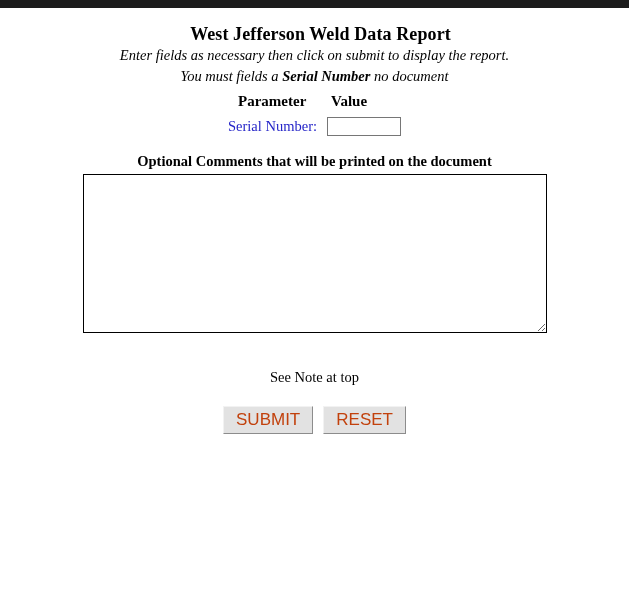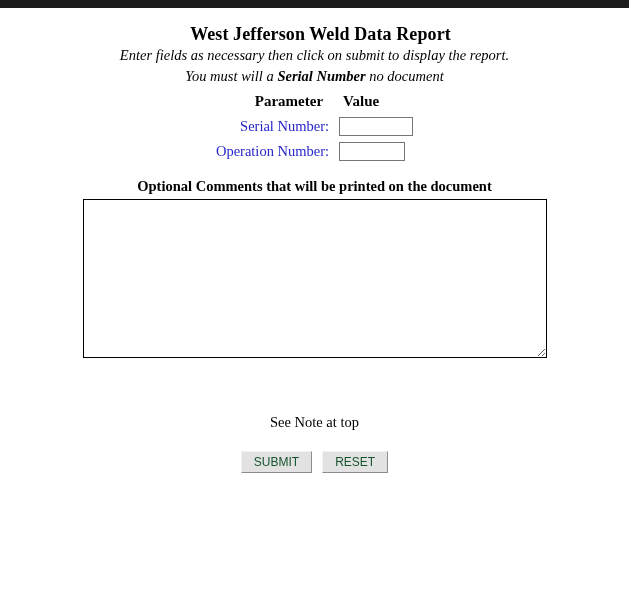--- a/index.html
+++ b/index.html
@@ -49,27 +49,27 @@
   table.criteria {
     margin: 6px auto 0 auto;
     border-collapse: collapse;
   }
   table.criteria th {
     font-weight: bold;
     font-size: 15px;
     padding: 0 10px 4px 10px;
   }
   table.criteria th.param-col {
-    text-align: right;
+    text-align: left;
   }
   table.criteria th.value-col {
     text-align: left;
   }
   table.criteria td.label-cell {
-    text-align: right;
+    text-align: center;
     color: #2525c8;
     font-size: 14.5px;
     padding: 3px 4px 3px 0;
     white-space: nowrap;
   }
   table.criteria td.input-cell {
     text-align: left;
     padding: 3px 0 3px 6px;
   }
   input.text-field {
@@ -100,72 +100,66 @@
     border: 1px solid #000000;
     font-family: "Liberation Sans", sans-serif;
     font-size: 13px;
     resize: both;
     box-sizing: content-box;
     padding: 2px;
     display: inline-block;
     vertical-align: top;
   }
   .note-text {
-    margin-top: 56px;
+    margin-top: 36px;
     font-size: 14.5px;
   }
   .buttons {
     margin-top: 20px;
   }
   button.form-button {
     font-family: "Liberation Sans", sans-serif;
-    font-size: 12px;
+    font-size: 17px;
     padding: 3px 12px;
     background: #e2e2e2;
     border: 1px solid #8c8c8c;
     border-top-color: #f2f2f2;
     border-left-color: #f2f2f2;
-    color: #14532d;
+    color: #c2410c;
     margin: 0 3px;
     cursor: pointer;
   }
 </style>
 </head>
 <body>
 
 <div class="top-bar"></div>
 
 <div class="page">
 
   <h1 class="report-title">West Jefferson Weld Data Report</h1>
 
   <div class="instructions">
     <div>Enter fields as necessary then click on submit to display the report.</div>
-    <div><span>You must will a </span><span class="strong-italic">Serial Number</span><span> no document</span></div>
+    <div><span>You must fields a </span><span class="strong-italic">Serial Number</span><span> no document</span></div>
   </div>
 
 
   <table class="criteria">
     <thead>
       <tr>
         <th class="param-col">Parameter</th>
         <th class="value-col">Value</th>
       </tr>
     </thead>
     <tbody>
       <tr>
         <td class="label-cell">Serial Number:</td>
         <td class="input-cell">
           <input class="text-field" type="text" value="" style="">
-        </td>
-      </tr>
-      <tr>
-        <td class="label-cell">Operation Number:</td>
-        <td class="input-cell">
-          <input class="text-field narrow" type="text" value="" style="">
         </td>
       </tr>
     </tbody>
   </table>
 
   <div class="comments-label">Optional Comments that will be printed on the document</div>
 
   <div class="comments-wrap">
     <textarea class="comments" placeholder="" style=""></textarea>
   </div>

